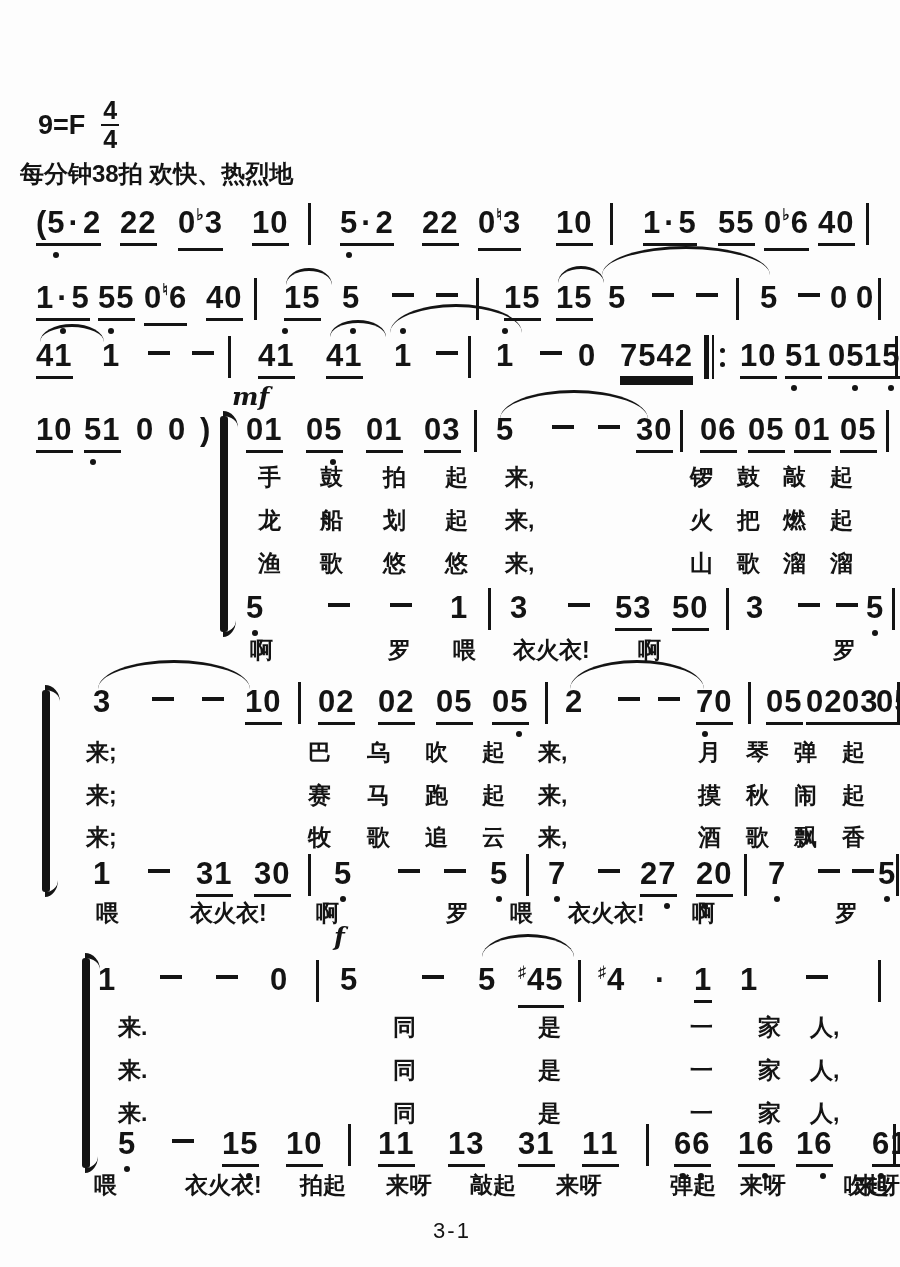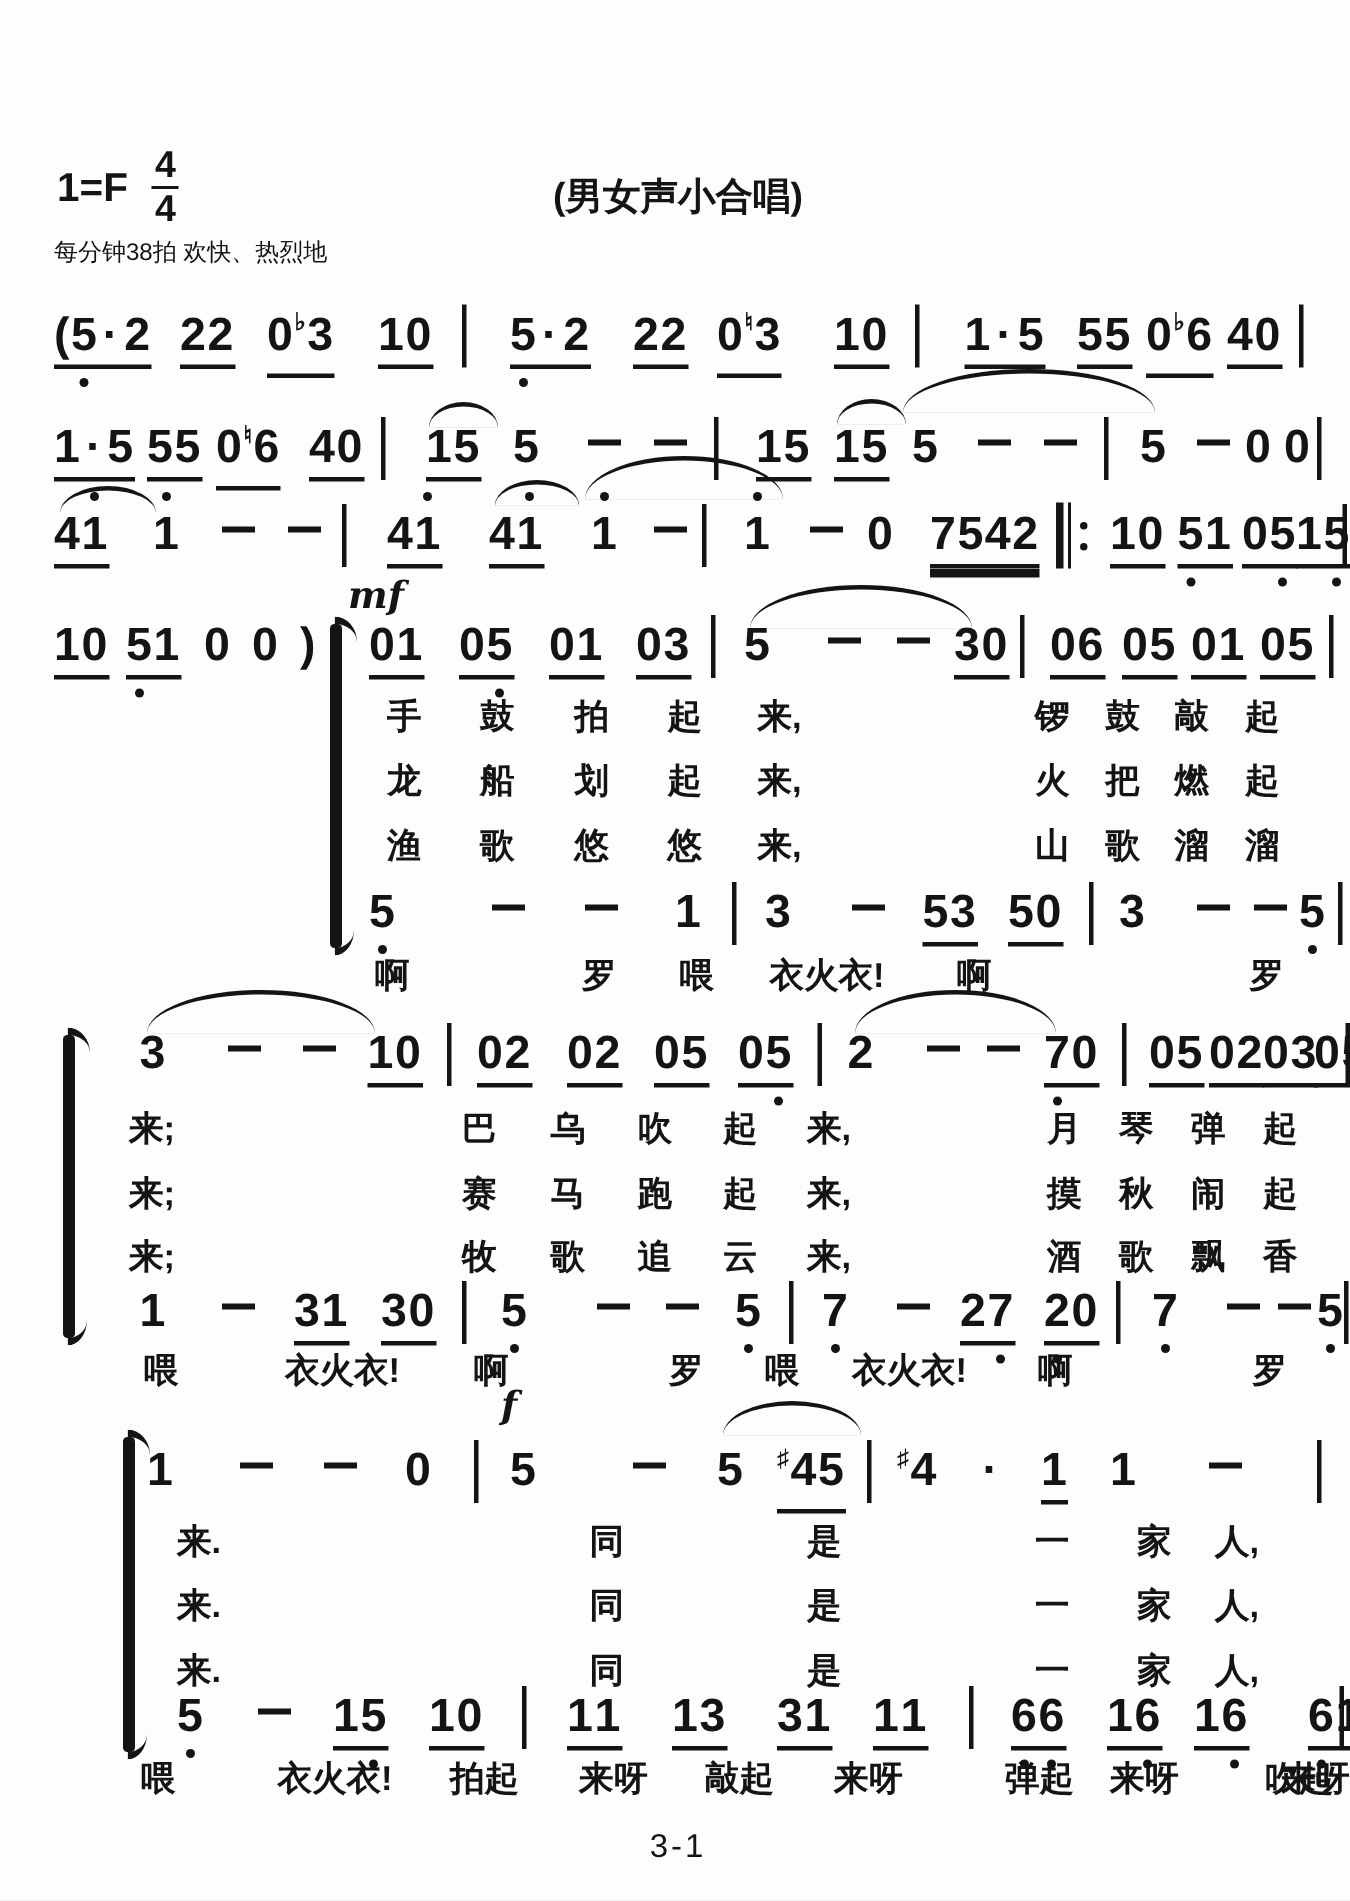--- a/index.html
+++ b/index.html
@@ -6,21 +6,21 @@
   .page{position:relative;width:900px;height:1267px;margin:0 auto;background:#fdfdfd;color:#141414;
         font-family:"Liberation Sans",sans-serif;overflow:hidden}
   .title{position:absolute;left:462px;top:16px;transform:translateX(-50%);font-size:58px;font-weight:bold;
          letter-spacing:8px;white-space:nowrap}
   .credits{position:absolute;left:722px;top:78px;font-size:25px;font-weight:bold;line-height:40px;white-space:nowrap}
   .keysig{position:absolute;left:38px;top:98px;font-size:27px;font-weight:bold;display:flex;align-items:center}
   .frac{display:inline-flex;flex-direction:column;align-items:center;margin-left:16px;font-size:25px;
         line-height:25px;font-weight:bold}
   .fbar{width:18px;height:2px;background:#141414;margin:1px 0}
   .subtitle{position:absolute;left:452px;top:114px;transform:translateX(-50%);font-size:25px;font-weight:bold;white-space:nowrap}
-  .tempo{position:absolute;left:36px;top:158px;font-size:16px;font-weight:normal;white-space:nowrap}
+  .tempo{position:absolute;left:20px;top:158px;font-size:24px;font-weight:bold;white-space:nowrap}
   .score{position:absolute;left:0;top:0;width:900px;height:1267px}
   .srow{position:absolute;left:0;width:900px;height:48px}
   .token{position:absolute;font-size:31px;font-weight:bold;letter-spacing:1px;white-space:nowrap;line-height:36px}
   .token.u1{border-bottom:3px solid #141414;padding-bottom:2px}
   .token.u2{border-bottom:3px solid #141414;padding-bottom:2px;box-shadow:0 6px 0 #141414}
   .d{position:relative;display:inline-block}
   .dotb,.dota{position:absolute;left:50%;margin-left:-3px;width:6px;height:6px;border-radius:50%;background:#141414;display:block}
   .dota{top:-10px}
   .dotb{bottom:-10px}
   .u1 .dotb{bottom:-17px}
@@ -39,28 +39,27 @@
   .brace:before{content:"";position:absolute;top:-5px;left:3px;width:15px;height:12px;border-top:5px solid #141414;border-radius:0 100% 0 0}
   .brace:after{content:"";position:absolute;bottom:-5px;left:3px;width:13px;height:12px;border-bottom:5px solid #141414;border-radius:0 0 100% 0}
   .dyn{position:absolute;font-family:"DejaVu Serif",serif;font-style:italic;font-weight:bold;font-size:25px}
   .pageno{position:absolute;left:452px;top:1218px;transform:translateX(-50%);font-size:22px;letter-spacing:2px}
 </style>
 <title>同是一家人</title></head>
 <body>
 
 <div class="page">
   <div class="keysig">
-    <span>1=F</span>
+    <span>9=F</span>
     <span class="frac">
       <span>4</span>
       <span class="fbar"></span>
       <span>4</span>
     </span>
   </div>
-  <div class="subtitle">(男女声小合唱)</div>
   <div class="tempo">每分钟38拍 欢快、热烈地</div>
   <div class="score">
       <div class="srow" style="top: 205px;">
         <span class="token u1" style="left: 36px;"><span class="d">(</span><span class="d">5<i class="dotb"></i></span><span class="adot">·</span><span class="d">2</span></span>
         <span class="token u1" style="left: 120px;"><span class="d">2</span><span class="d">2</span></span>
         <span class="token u1" style="left: 178px;"><span class="d">0</span><span class="acc">♭</span><span class="d">3</span></span>
         <span class="token u1" style="left: 252px;"><span class="d">1</span><span class="d">0</span></span>
         <span class="token" style="left: 308px;">
           <span class="bl"></span>
         </span>

